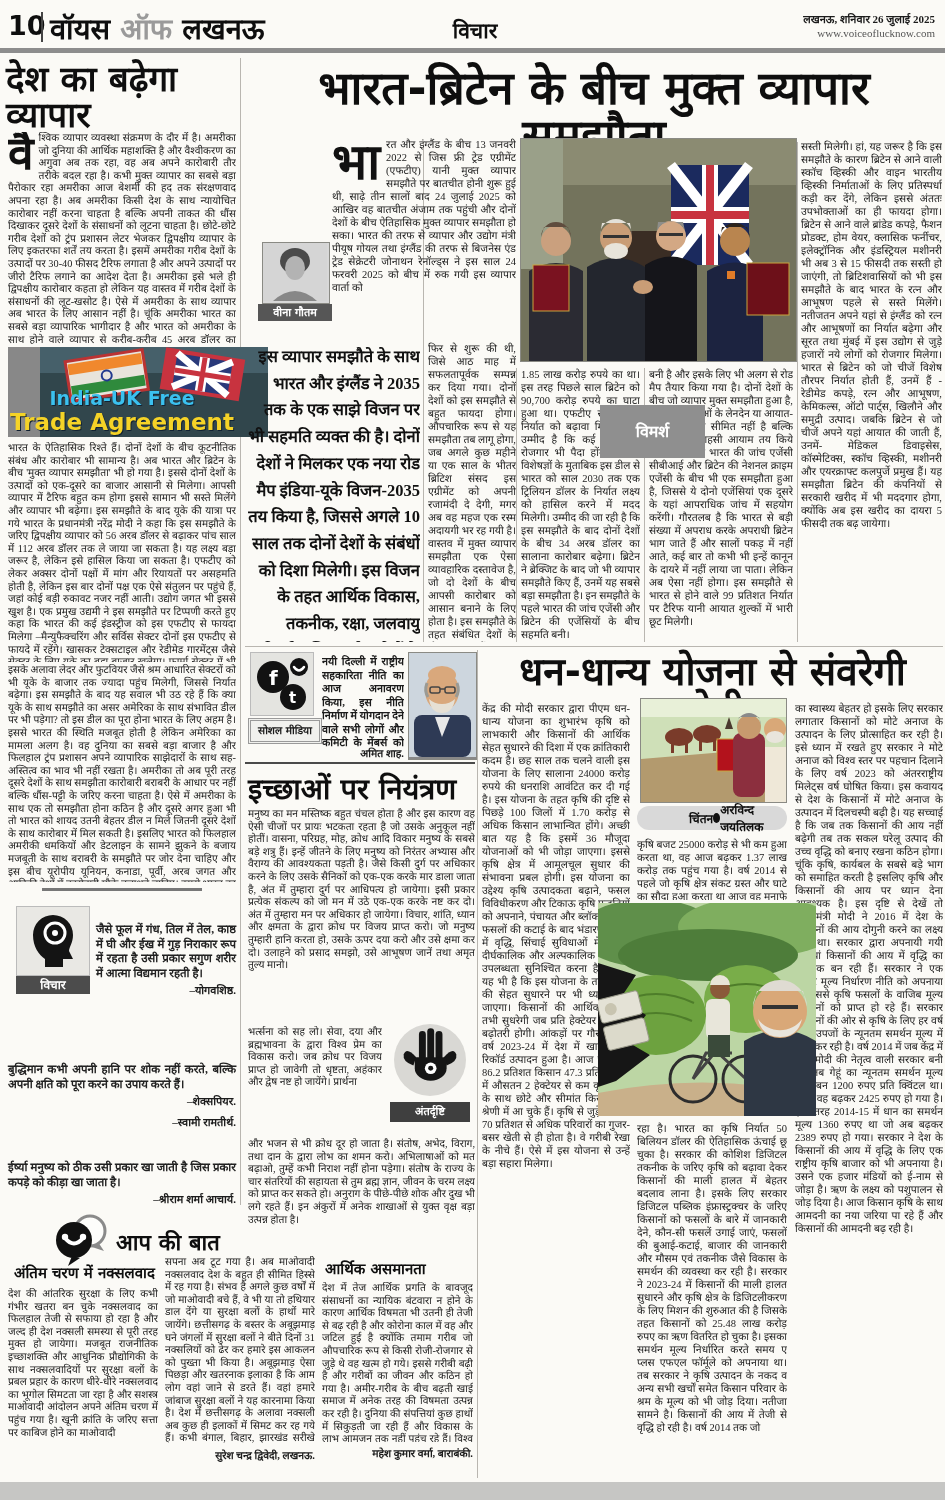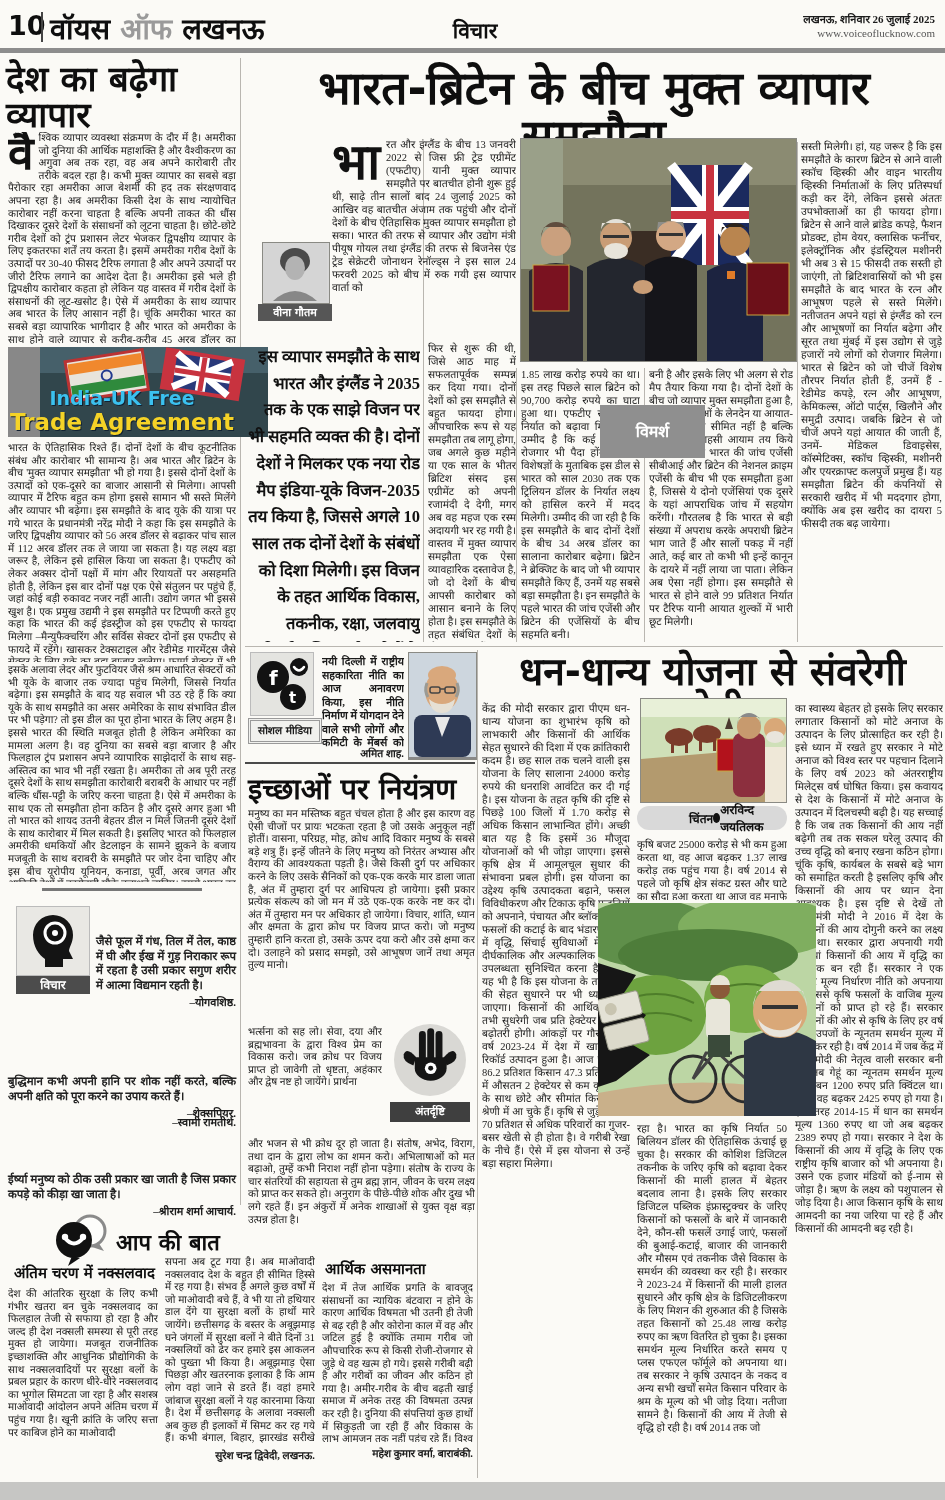--- a/index.html
+++ b/index.html
@@ -6,21 +6,21 @@
   #page{position:relative;width:945px;height:1500px;background:#fbfaf6;overflow:hidden;
         font-family:"Liberation Serif","DejaVu Serif",serif;color:#1c1c1c;}
   .abs{position:absolute;}
   .col{font-size:10.5px;line-height:13px;text-align:justify;overflow:hidden;color:#1b1b1b;}
   .colS{font-size:10.3px;line-height:12.6px;text-align:justify;overflow:hidden;color:#1b1b1b;}
   .hl{font-family:"DejaVu Sans","Liberation Sans",sans-serif;font-weight:bold;color:#0e0e0e;}
   .vr{background:#b9b6b0;width:1px;}
   .hr{background:#b9b6b0;height:1px;}
   .dc{float:left;font:bold 46px/0.82 "DejaVu Sans",sans-serif;margin:3px 5px 0 0;color:#111;}
   .dc2{float:left;font:bold 50px/0.8 "DejaVu Sans",sans-serif;margin:4px 6px 0 0;color:#111;}
-  .quote{font-size:11.5px;line-height:14.5px;font-weight:bold;text-align:justify;color:#222;margin-top:12px;}
+  .quote{font-size:11.5px;line-height:14.5px;font-weight:bold;text-align:justify;color:#222;}
   .qattr{text-align:right;font-weight:bold;font-size:11px;margin-top:2px;}
   .sig{text-align:right;font-weight:bold;font-size:10.5px;}
   .pullq{font:bold 16.5px/1.62 "Liberation Serif",serif;text-align:right;color:#111;overflow:hidden;}
   .labelbar{background:#4c4c4c;color:#fff;text-align:center;font:bold 12px/18px "DejaVu Sans",sans-serif;}
   .photo{overflow:hidden;border:1px solid #8a8a84;background:#888;}
   svg{display:block;}
 </style>
 </head>
 <body>
 

